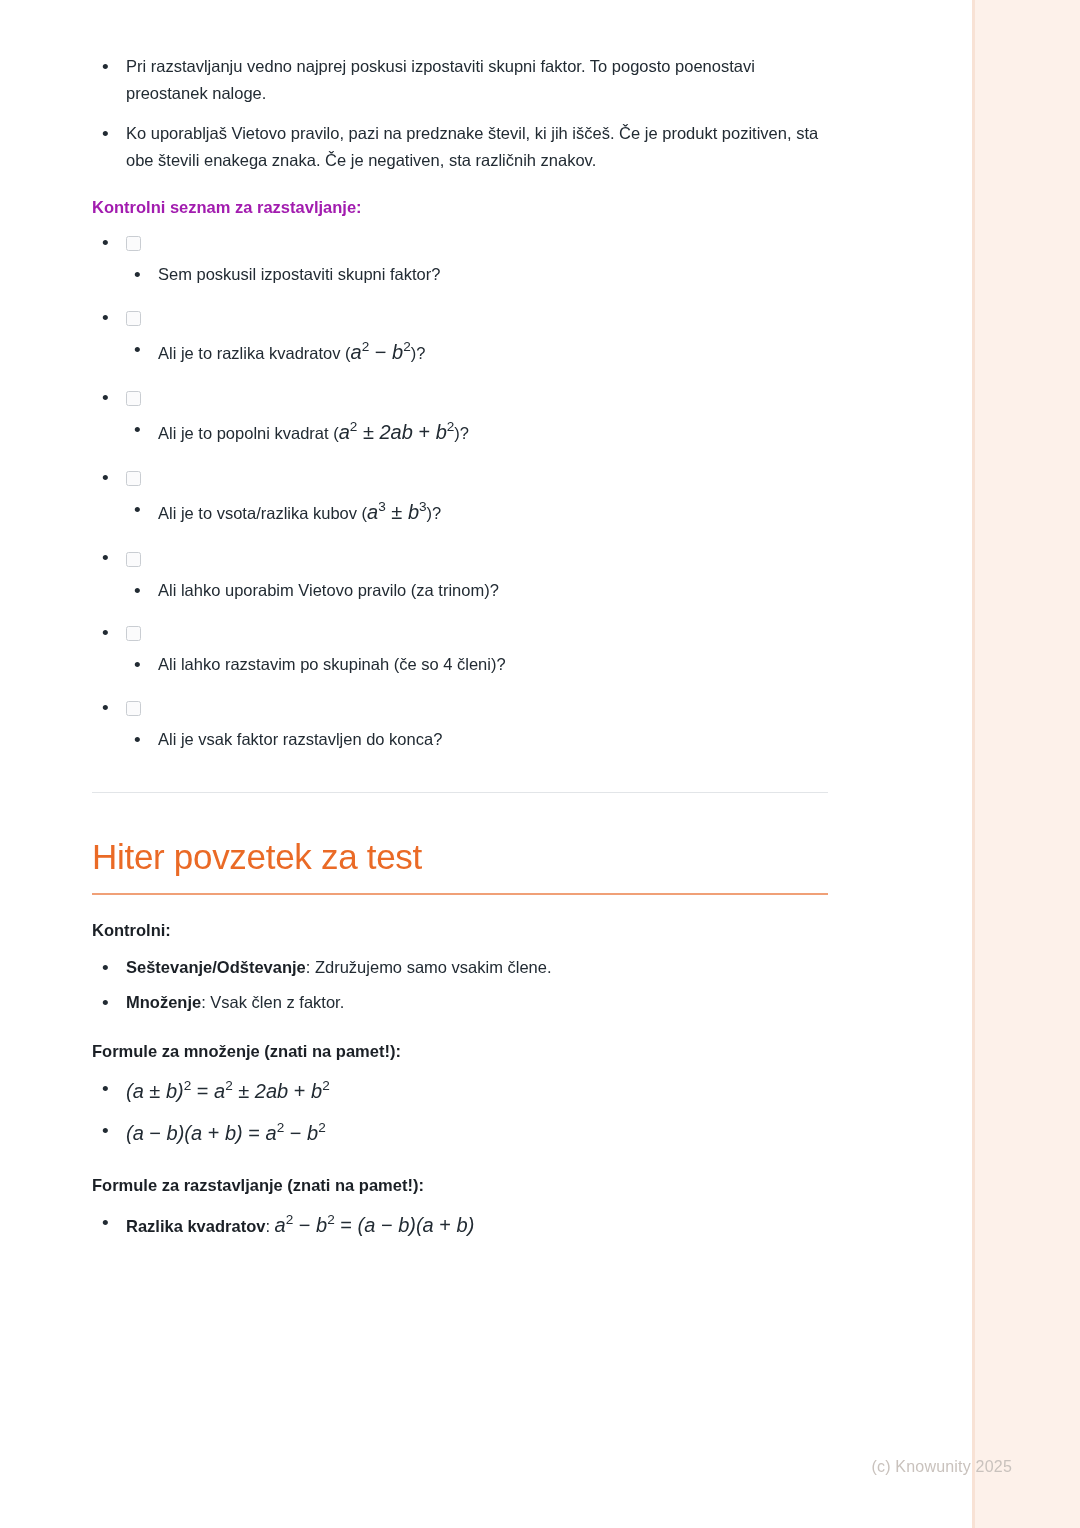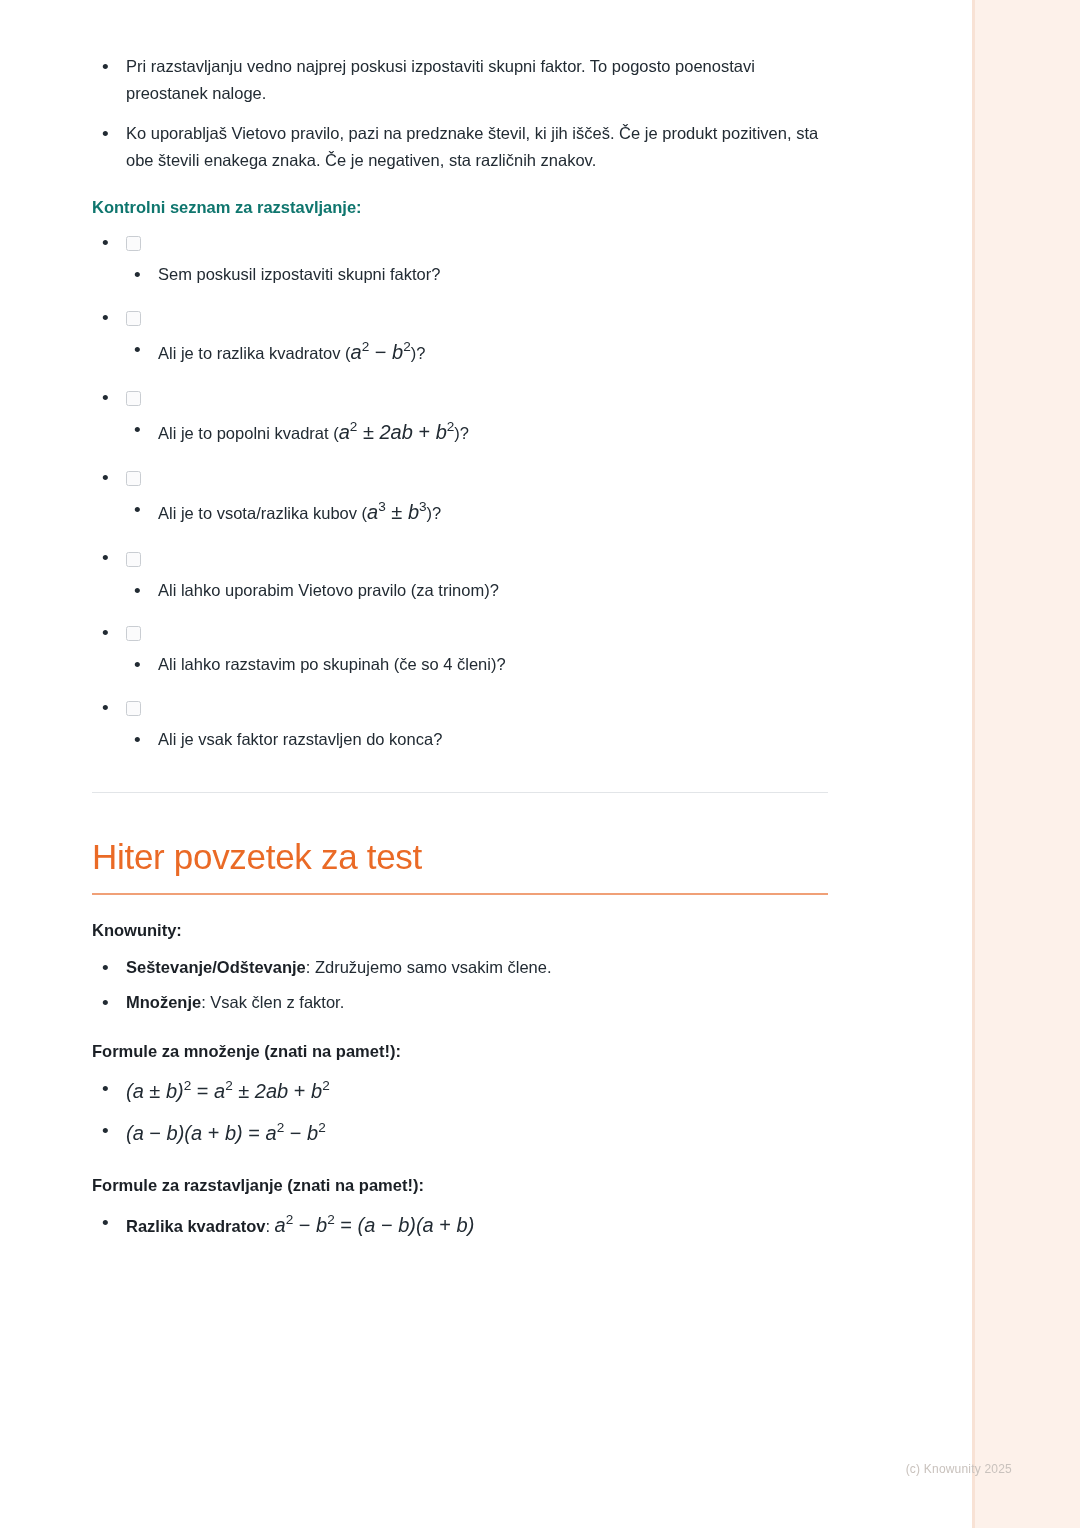--- a/index.html
+++ b/index.html
@@ -68,21 +68,21 @@
   }
   .top-list {
     padding-top: 48px;
   }
   .top-list > li {
     margin-bottom: 14px;
   }
   .section-label {
     font-size: 16.5px;
     font-weight: bold;
-    color: #0f766e;
+    color: #a21caf;
     margin: 24px 0 16px 0;
   }
   
   .checklist > li {
     position: relative;
     padding-left: 34px;
     margin-bottom: 20px;
     list-style: none;
   }
   .checklist > li::before {
@@ -167,21 +167,21 @@
   .formula-list > li {
     margin-bottom: 10px;
   }
   b {
     color: #1b2026;
   }
   .watermark {
     position: absolute;
     right: 68px;
     bottom: 52px;
-    font-size: 12px;
+    font-size: 16px;
     color: #c9c2bd;
     letter-spacing: 0.2px;
     text-align: center;
   }
 </style>
 </head>
 <body>
 
 <div class="page">
 
@@ -240,21 +240,21 @@
           <li>Ali je vsak faktor razstavljen do konca?</li>
         </ul>
       </li>
     </ul>
 
     <hr class="divider">
 
     <h1 class="heading">Hiter povzetek za test</h1>
     <hr class="heading-rule">
 
-    <div class="sub-head">Knowunity:</div>
+    <div class="sub-head">Kontrolni:</div>
 
     <ul class="bullet-list tight">
       <li><b>Seštevanje/Odštevanje</b><span>: Združujemo samo vsakim člene.</span></li>
       <li><b>Množenje</b><span>: Vsak člen z faktor.</span></li>
     </ul>
 
     <div class="sub-head">Formule za množenje (znati na pamet!):</div>
 
     <ul class="bullet-list formula-list">
       <li><span class="mathline">(a <span class="op">±</span> b)<sup>2</sup> <span class="op">=</span> a<sup>2</sup> <span class="op">±</span> 2ab <span class="op">+</span> b<sup>2</sup></span></li>

